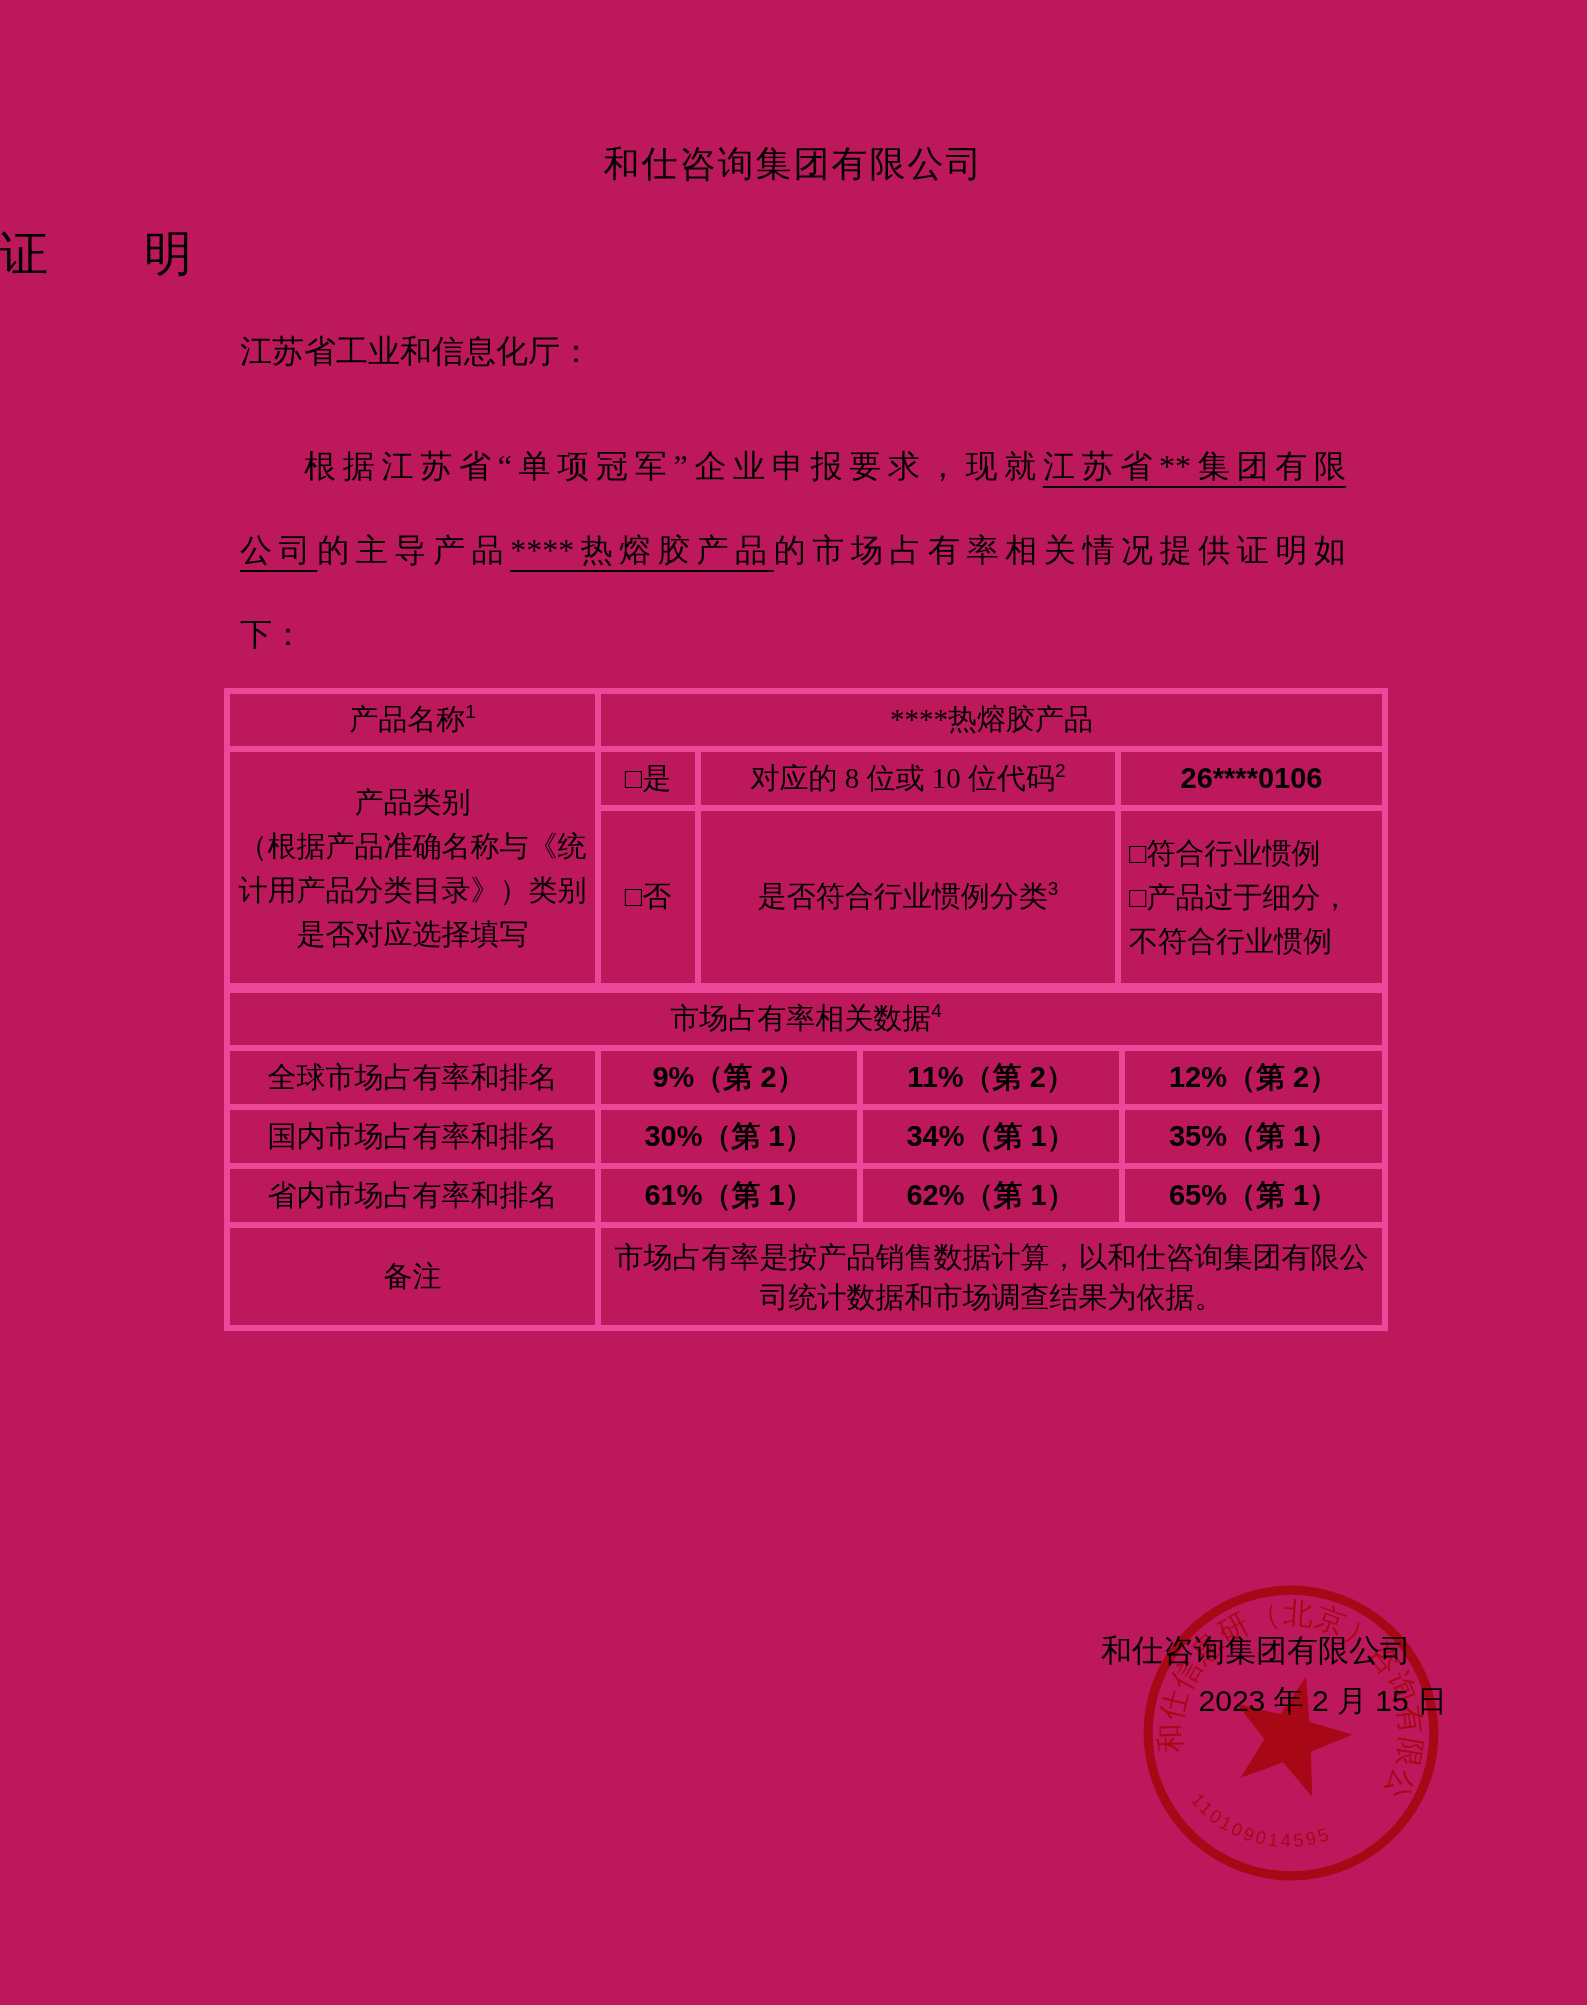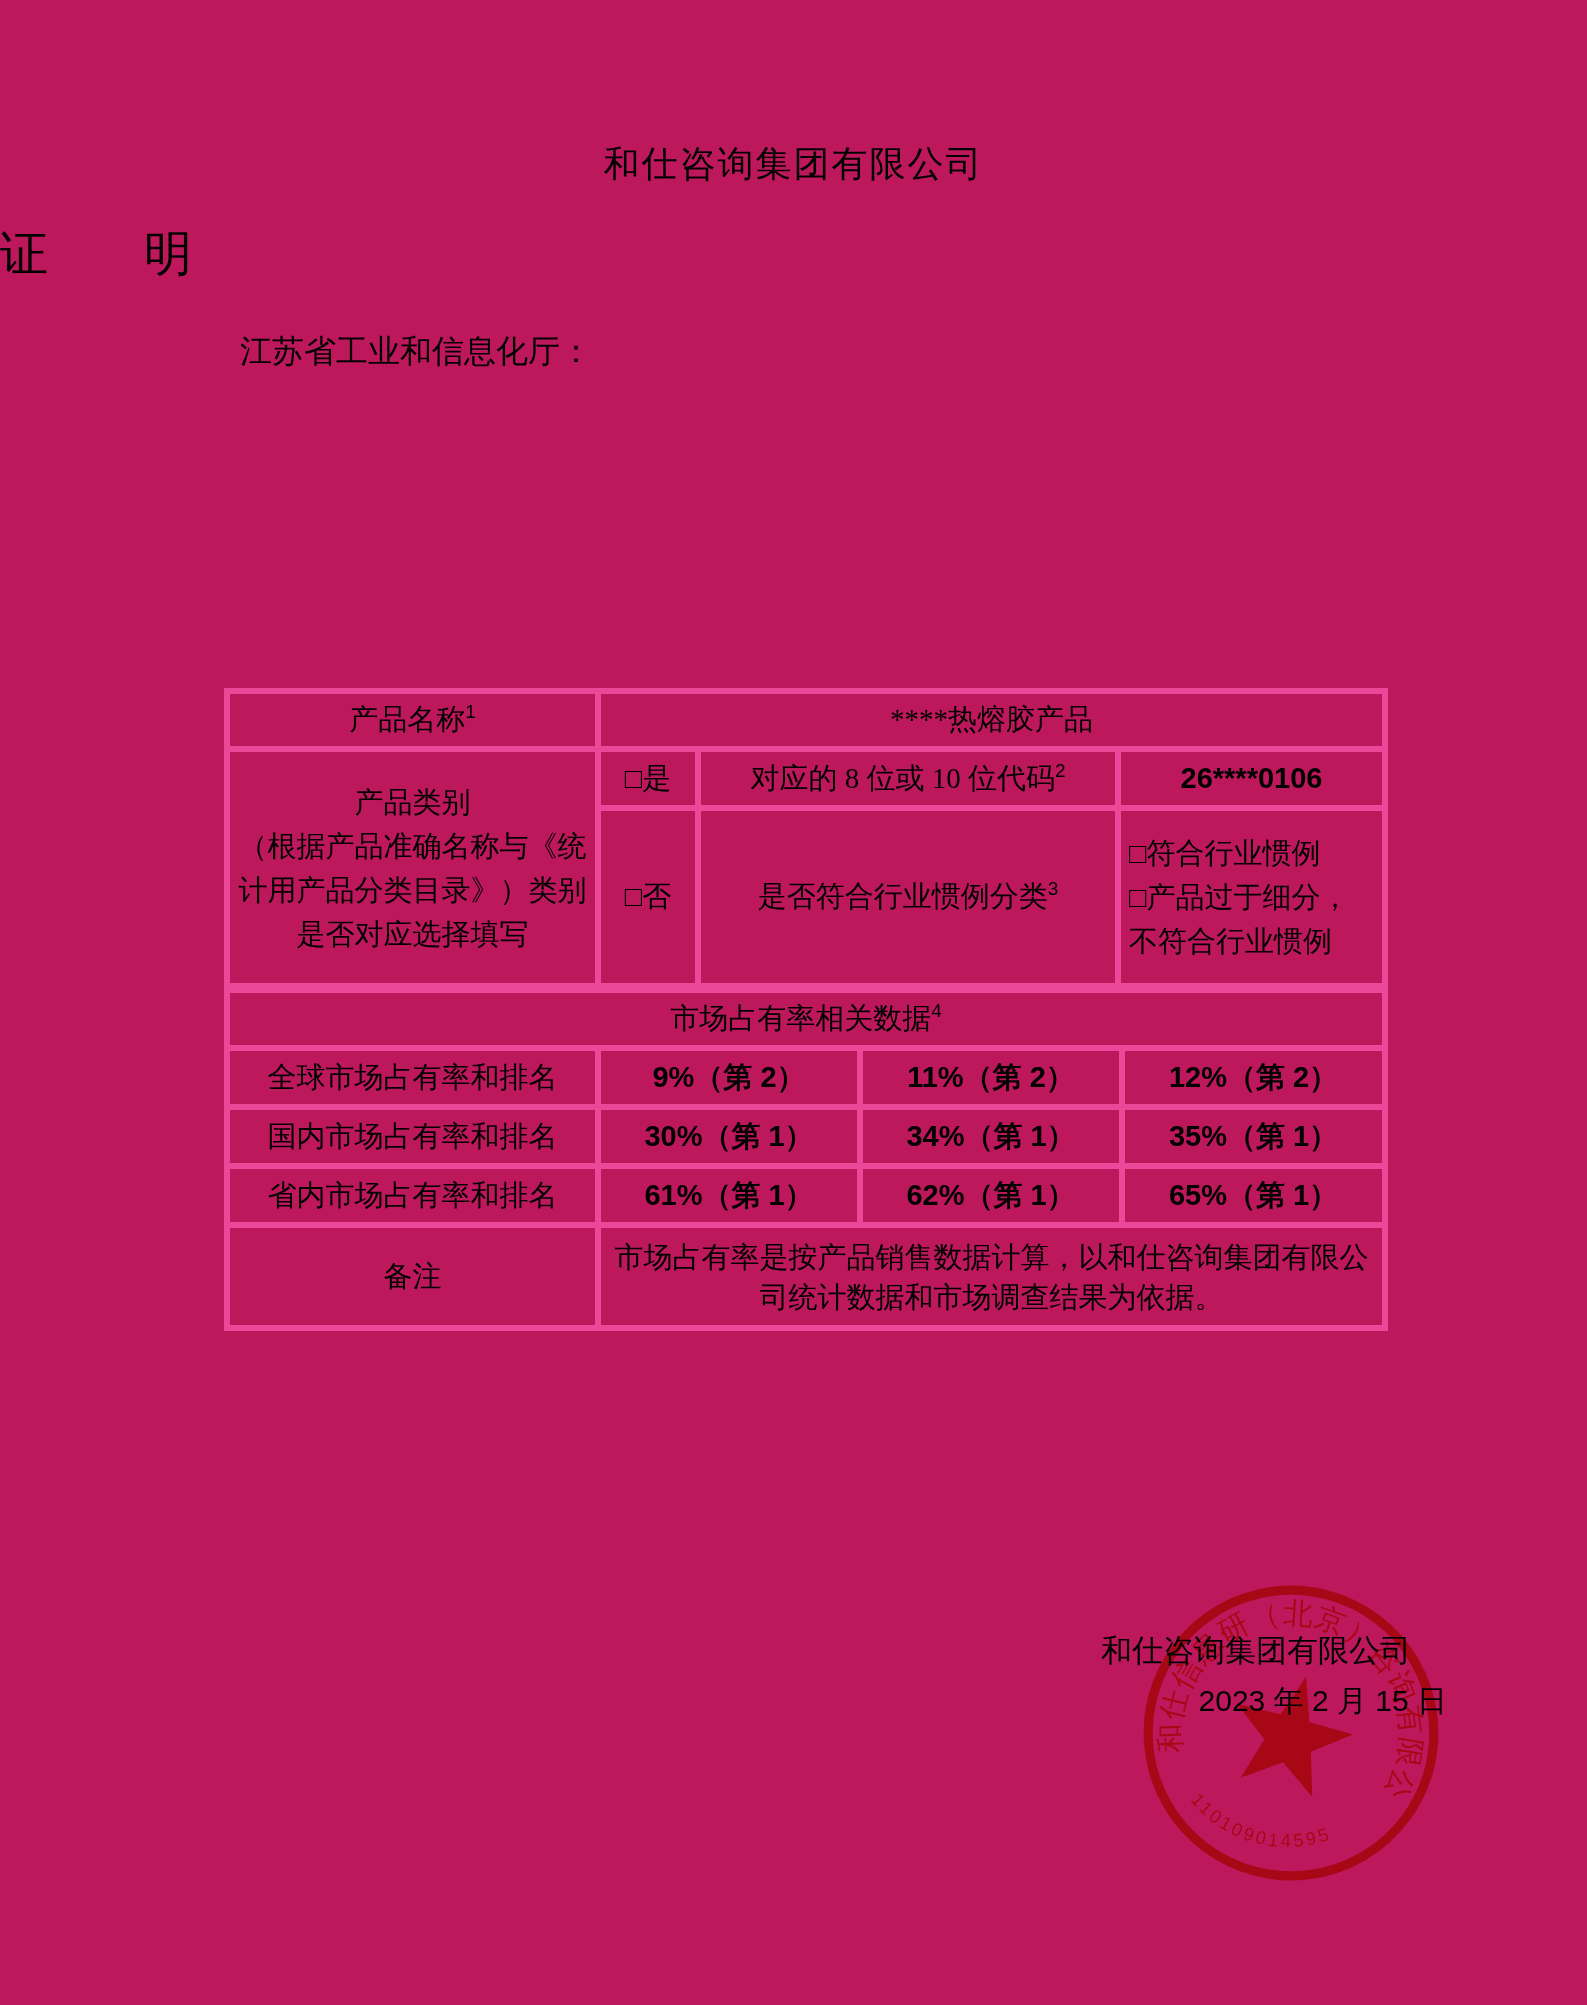--- a/index.html
+++ b/index.html
@@ -47,20 +47,25 @@
 </head>
 <body>
 
 <div class="page">
 
   <div class="org-title">和仕咨询集团有限公司</div>
   <div class="doc-title">证　　明</div>
 
   <div class="addressee">江苏省工业和信息化厅：</div>
 
+  <div class="para">
+    <div class="pline pl1"><span>根据江苏省“单项冠军”企业申报要求，现就</span><span class="u">江苏省**集团有限</span></div>
+    <div class="pline pl2"><span class="u">公司</span><span>的主导产品</span><span class="u">****热熔胶产品</span><span>的市场占有率相关情况提供证明如</span></div>
+    <div class="pline pl3"><span>下：</span></div>
+  </div>
 
   <div class="tables">
     <table class="tbl t1">
       <colgroup>
           <col style="width:371px">
           <col style="width:100px">
           <col style="width:420px">
           <col style="width:267px">
         </colgroup>
       <tbody>

